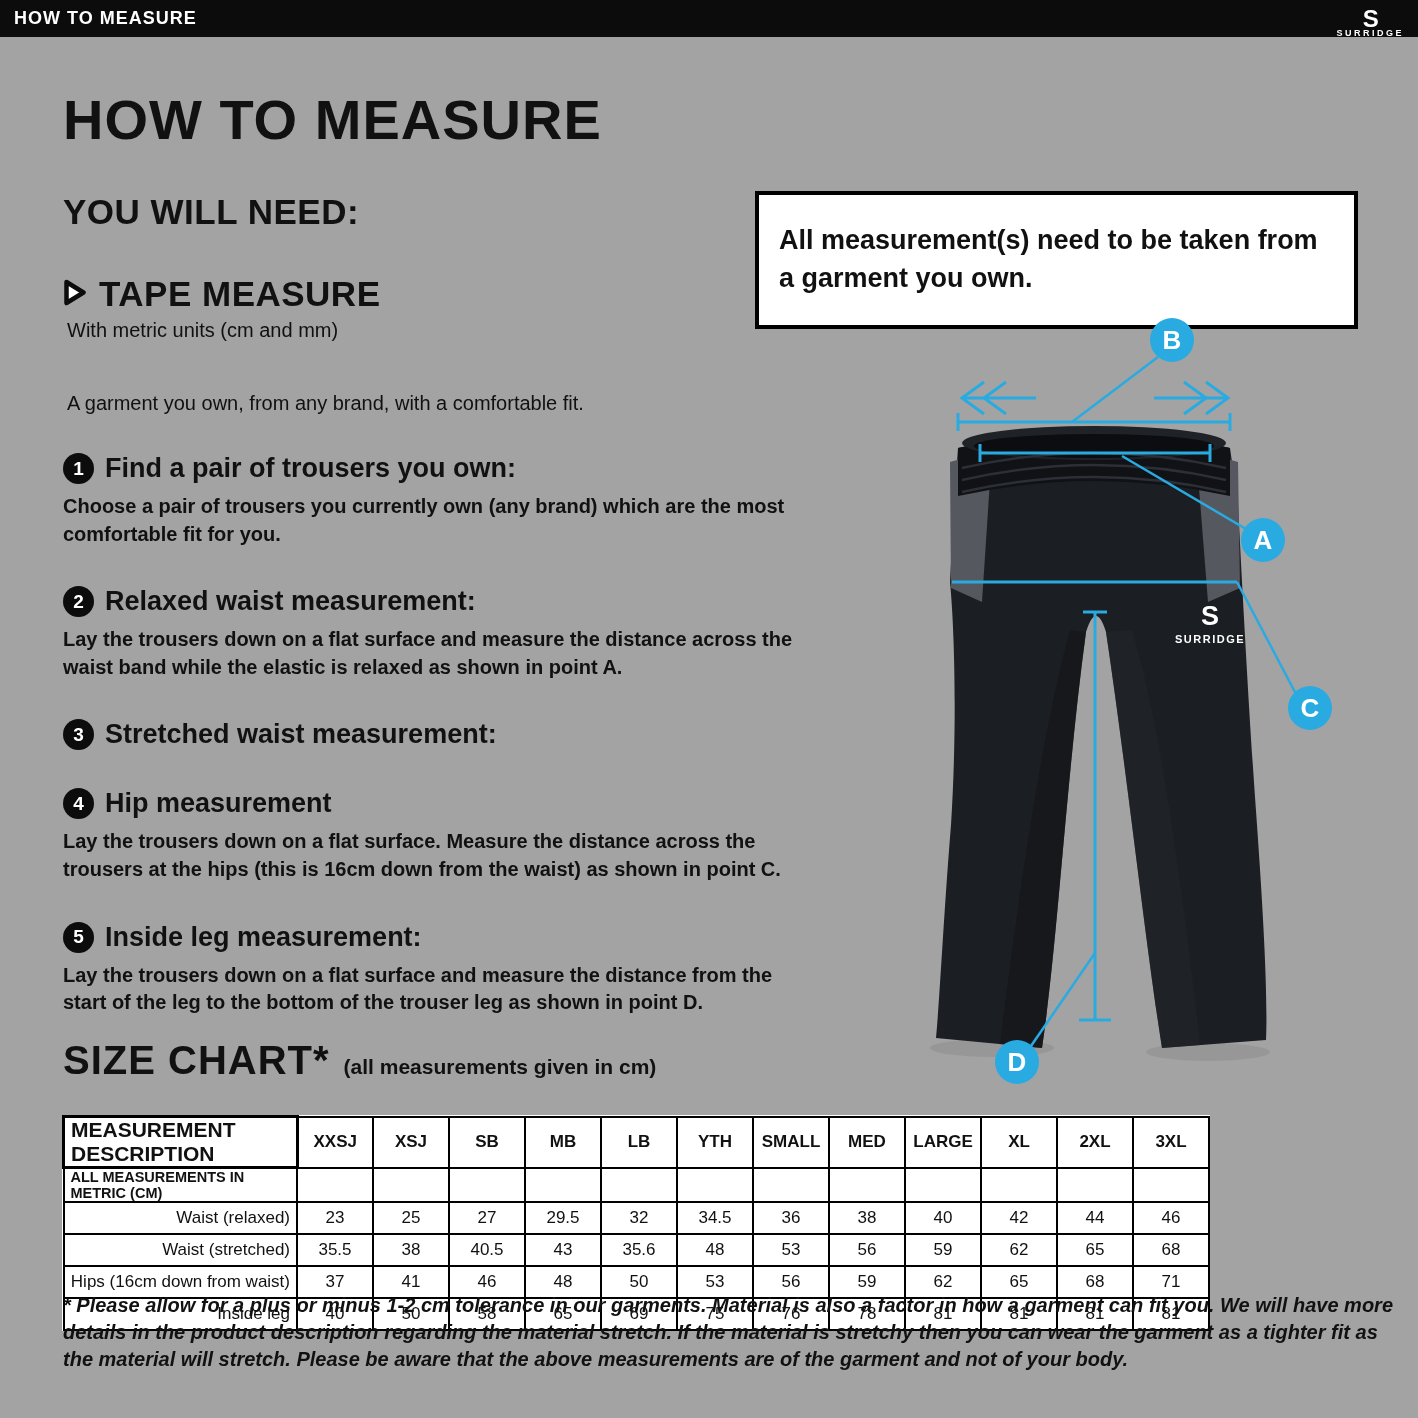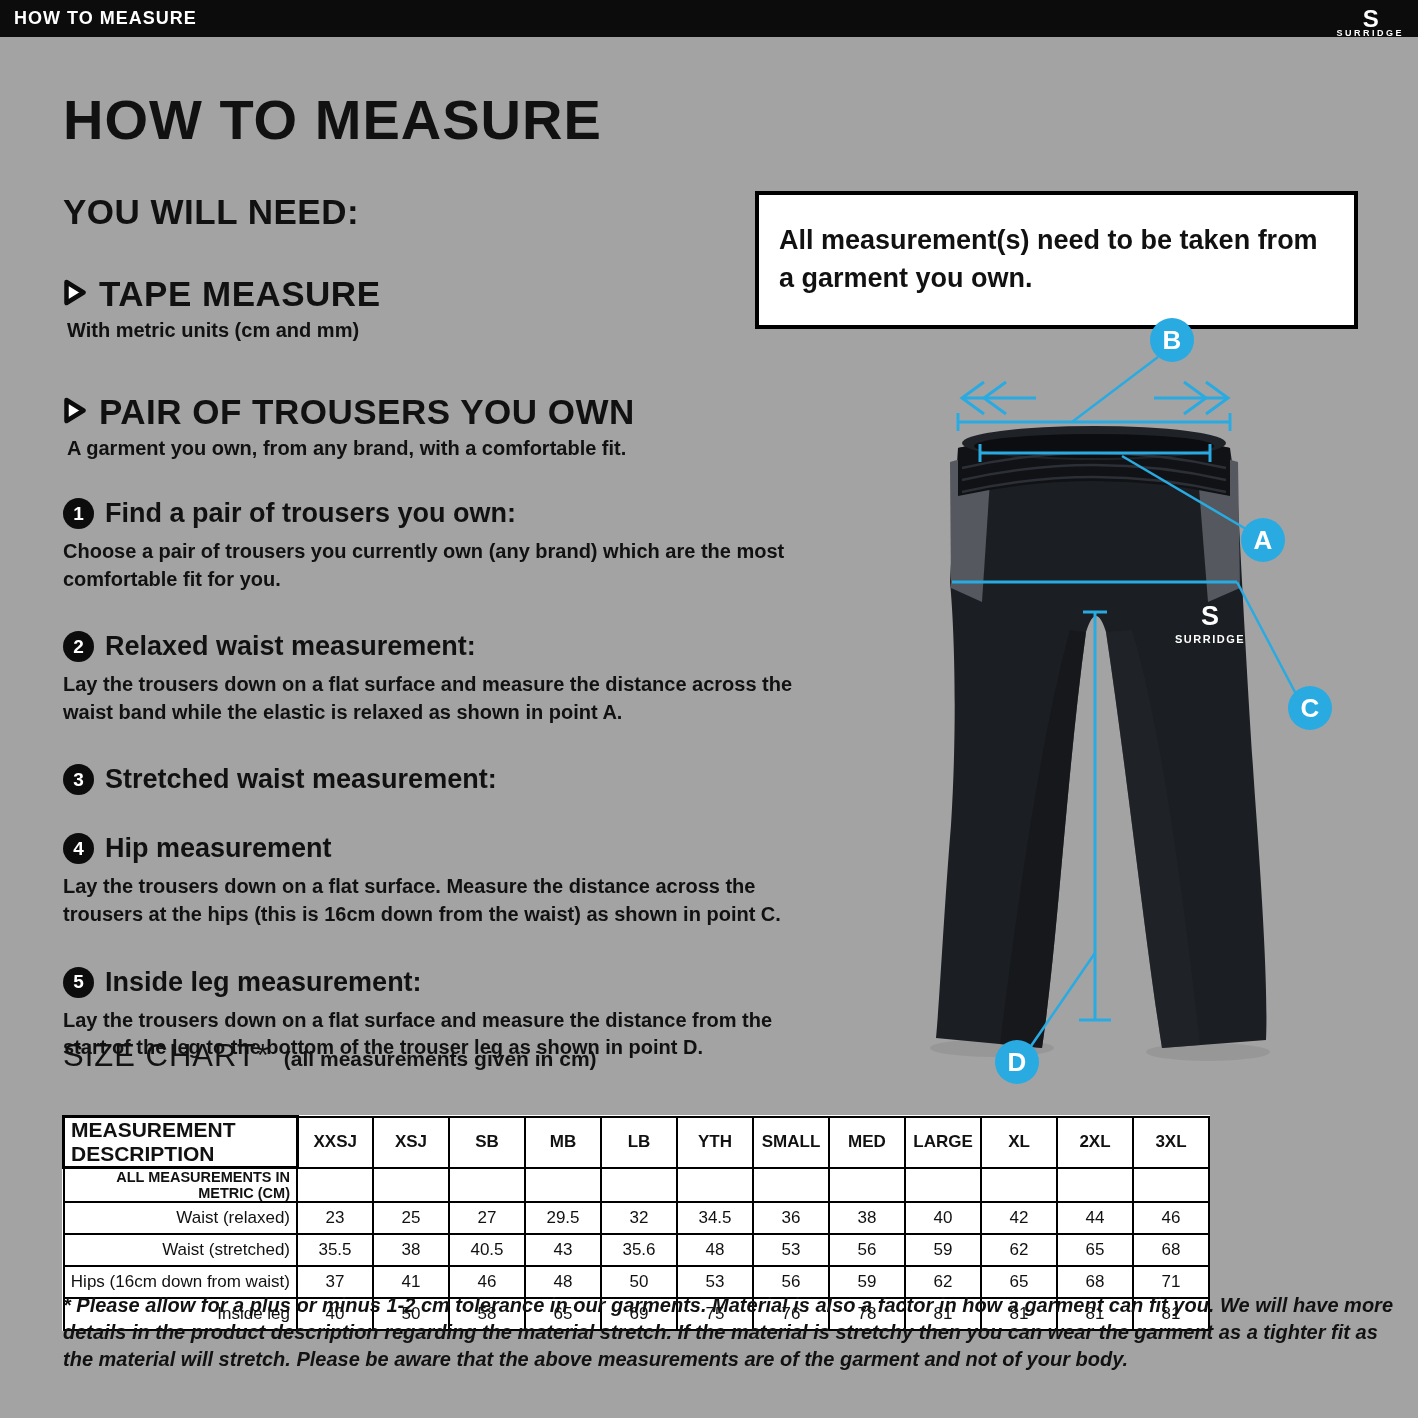--- a/index.html
+++ b/index.html
@@ -17,49 +17,49 @@
 
   
   .content { position:absolute; top:37px; left:63px; width:780px; }
   h1.page-title { margin-top:50px; font-size:56px; font-weight:bold; letter-spacing:1px; color:#111; }
   h2.need-heading { margin-top:40px; font-size:35px; font-weight:bold; letter-spacing:.5px; }
 
   .need-item { margin-top:42px; }
   .need-item + .need-item { margin-top:50px; }
   .need-title-row { display:flex; align-items:center; gap:12px; }
   .need-title { font-size:35px; font-weight:bold; letter-spacing:.5px; }
-  .need-desc { font-size:20px; font-weight:bold; margin-top:5px; padding-left:4px; }
+  .need-desc { font-size:20px; font-weight:normal; margin-top:5px; padding-left:4px; }
 
   .step { margin-top:38px; }
   .step:first-of-type { margin-top:56px; }
   .step-title-row { display:flex; align-items:center; gap:11px; }
   .step-badge { width:31px; height:31px; border-radius:50%; background:#0c0c0c; color:#fff;
                 display:flex; align-items:center; justify-content:center;
                 font-size:19px; font-weight:bold; flex:0 0 31px; }
   .step-title { font-size:27px; font-weight:bold; }
   .step-desc { font-size:20px; font-weight:bold; line-height:1.38; margin-top:9px; max-width:745px; }
 
   
   .note-box { position:absolute; left:755px; top:191px; width:603px; border:4px solid #000;
               padding:27px 20px; font-size:27px; font-weight:bold; line-height:1.4; background:#fff; }
 
   
   .figure { position:absolute; left:900px; top:300px; width:470px; height:800px; }
 
   
   .size-chart-heading { position:absolute; left:63px; top:1038px; display:flex; align-items:baseline; gap:14px; }
-  .size-chart-title { font-size:31px; font-weight:normal; letter-spacing:1px; }
+  .size-chart-title { font-size:40px; font-weight:bold; letter-spacing:1px; }
   .size-chart-sub { font-size:21px; font-weight:bold; }
 
   table.size-chart { position:absolute; left:62px; top:1115px; width:1148px;
                      border-collapse:collapse; background:#fff; }
   table.size-chart th, table.size-chart td { border:2px solid #000; padding:0 6px; }
   table.size-chart th.desc { border:3px solid #000; text-align:left; font-size:21px; height:38px; }
   table.size-chart th.size { font-size:17px; font-weight:bold; text-align:center; width:76px; }
-  table.size-chart td.note { font-size:14.5px; font-weight:bold; text-align:right; height:22px; }
+  table.size-chart td.note { font-size:14.5px; font-weight:bold; text-align:left; height:22px; }
   table.size-chart td.label { font-size:17px; text-align:right; height:32px; }
   table.size-chart td.val { font-size:17px; text-align:center; }
 
   .footnote { position:absolute; left:63px; top:1292px; width:1330px;
               font-size:20px; font-weight:bold; font-style:italic; line-height:1.36; }
 </style>
 </head>
 <body>
 
 <div class="page">
@@ -82,28 +82,20 @@
           <svg width="24" height="27" viewBox="0 0 24 27">
               <path d="M3.5 3 L20.5 13.5 L3.5 24 Z" fill="#fff" stroke="#0c0c0c" stroke-width="4.5" stroke-linejoin="round"></path>
             </svg>
         </span>
         <span class="need-title">TAPE MEASURE</span>
       </div>
       <div class="need-desc">With metric units (cm and mm)</div>
     </div>
 
     <div class="need-item">
-      <div class="need-title-row">
-        <span>
-          <svg width="24" height="27" viewBox="0 0 24 27">
-              <path d="M3.5 3 L20.5 13.5 L3.5 24 Z" fill="#fff" stroke="#0c0c0c" stroke-width="4.5" stroke-linejoin="round"></path>
-            </svg>
-        </span>
-        <span class="need-title">PAIR OF TROUSERS YOU OWN</span>
-      </div>
       <div class="need-desc">A garment you own, from any brand, with a comfortable fit.</div>
     </div>
 
     <div class="step">
       <div class="step-title-row">
         <span class="step-badge">1</span>
         <span class="step-title">Find a pair of trousers you own:</span>
       </div>
       <div class="step-desc">Choose a pair of trousers you currently own (any brand) which are the most comfortable fit for you.</div>
     </div>

